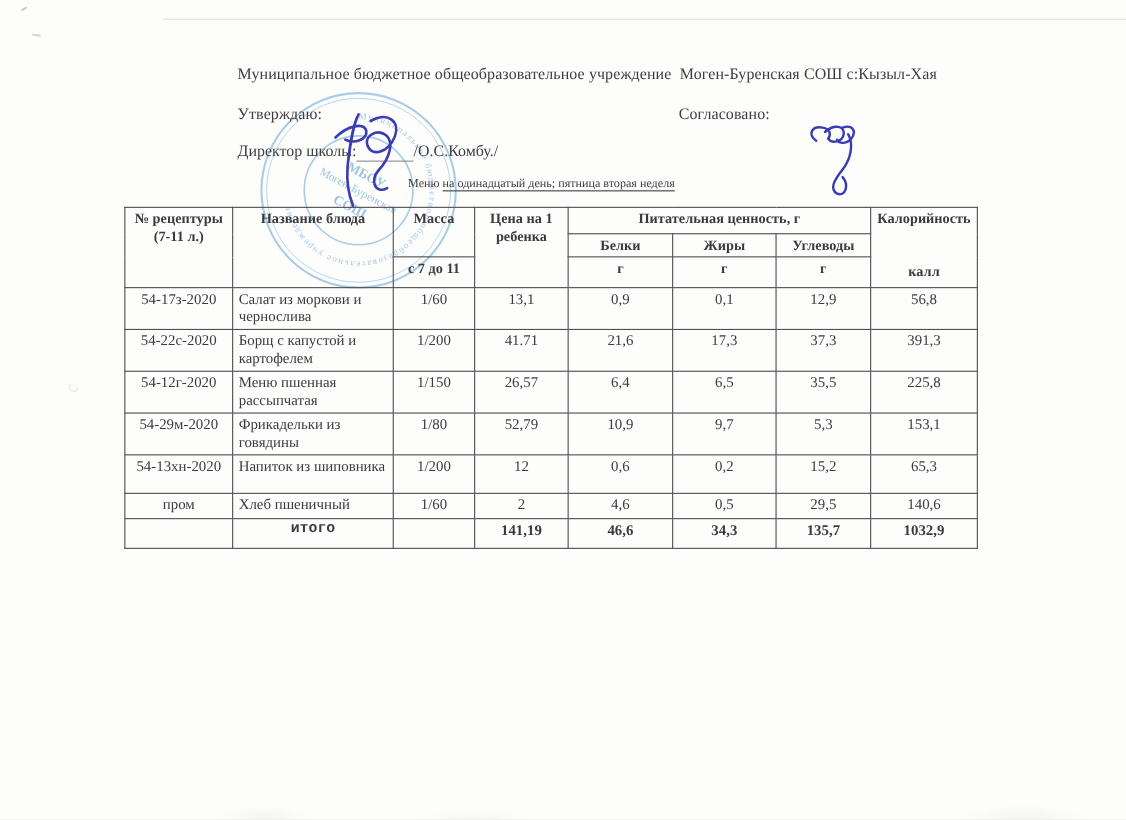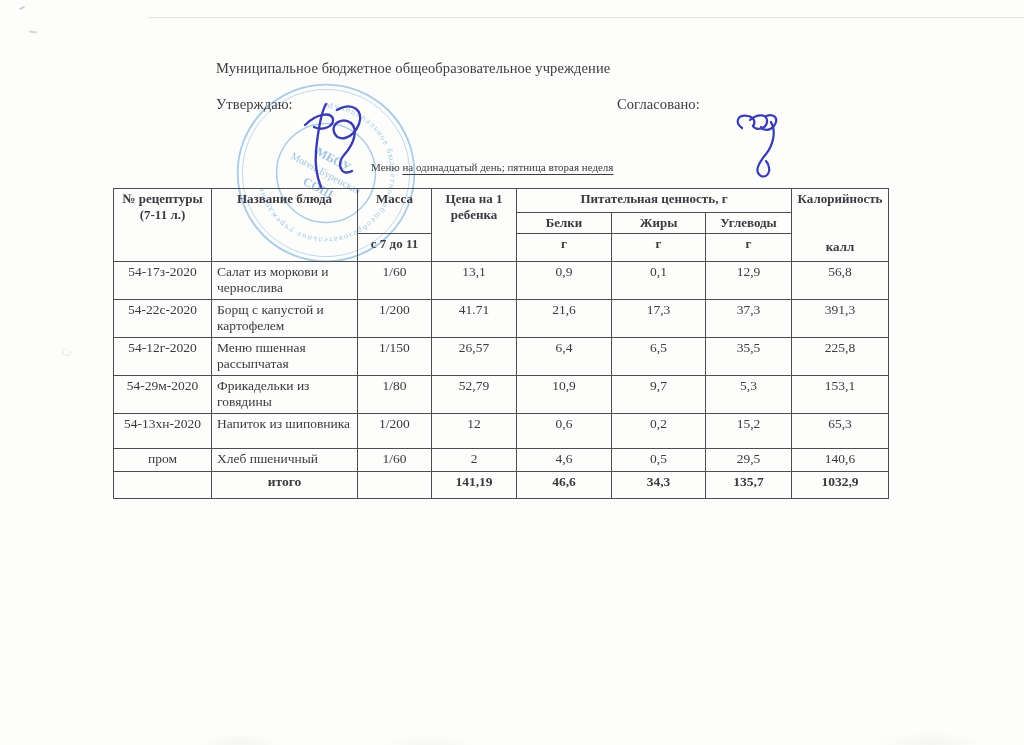--- a/index.html
+++ b/index.html
@@ -65,21 +65,21 @@
   table.menu th{font-weight:bold;text-align:center;font-size:13px;padding:2px 4px;}
   th.recipe-h{padding:3px 9px;}
   th.cal-h{padding:3px 2px;}
   .cal-stack{display:flex;flex-direction:column;justify-content:space-between;height:64px;}
   thead tr.h1{height:24px;} thead tr.h2{height:21px;} thead tr.h3{height:28px;}
   tbody tr{height:35px;}
   tbody tr.one-line{height:23px;}
   tr.total{height:27px;font-weight:bold;}
   td.code, td.num{text-align:center;}
   td.dish{text-align:left;padding:2px 8px 2px 6px;}
-  tr.total td.dish{text-align:center;}
+  tr.total td.dish{text-align:center;font-family:Liberation Mono, monospace;}
 </style>
 </head>
 <body>
 
 <div class="page">
 
   <div class="scan-top-line"></div>
   <div class="pen-mark-1"></div>
   <div class="pen-mark-2"></div>
   <div class="pen-mark-3"></div>
@@ -98,24 +98,30 @@
       <textPath href="#ringPath">Муниципальное бюджетное общеобразовательное учреждение</textPath>
     </text>
     <g transform="rotate(28 100 100)" fill="#8ebbdd" font-family="Liberation Serif, DejaVu Serif, serif" text-anchor="middle">
       <text x="100" y="88" font-size="13" font-weight="bold">МБОУ</text>
       <text x="100" y="104" font-size="11">Моген-Буренская</text>
       <text x="100" y="122" font-size="13" font-weight="bold">СОШ</text>
     </g>
   </svg>
 
   <div class="abs line org-left">Муниципальное бюджетное общеобразовательное учреждение</div>
+  <div class="abs line org-right">Моген-Буренская СОШ с:Кызыл-Хая</div>
 
   <div class="abs line approve">Утверждаю:</div>
   <div class="abs line agree">Согласовано:</div>
 
+  <div class="abs sig-row director-line">
+    <span class="lbl">Директор школы:</span>
+    <span class="sig-line dir"></span>
+    <span class="lbl">/О.С.Комбу./</span>
+  </div>
 
 
   <svg class="sig-svg sig-director" viewBox="0 0 76 98">
     <g stroke="#3a3db2" stroke-width="2.4" fill="none" stroke-linecap="round" stroke-linejoin="round">
       <path d="M30,7 C26,14 22,34 20,54 C19,66 20,78 25,90"></path>
       <path d="M9,28 C20,17 35,14 37,22 C38,30 26,34 18,30"></path>
       <path d="M41,13 C57,4 68,14 63,27 C57,42 42,46 38,35 C35,26 47,20 55,26 C62,32 59,46 48,58 C40,67 45,80 56,74"></path>
     </g>
   </svg>
 

